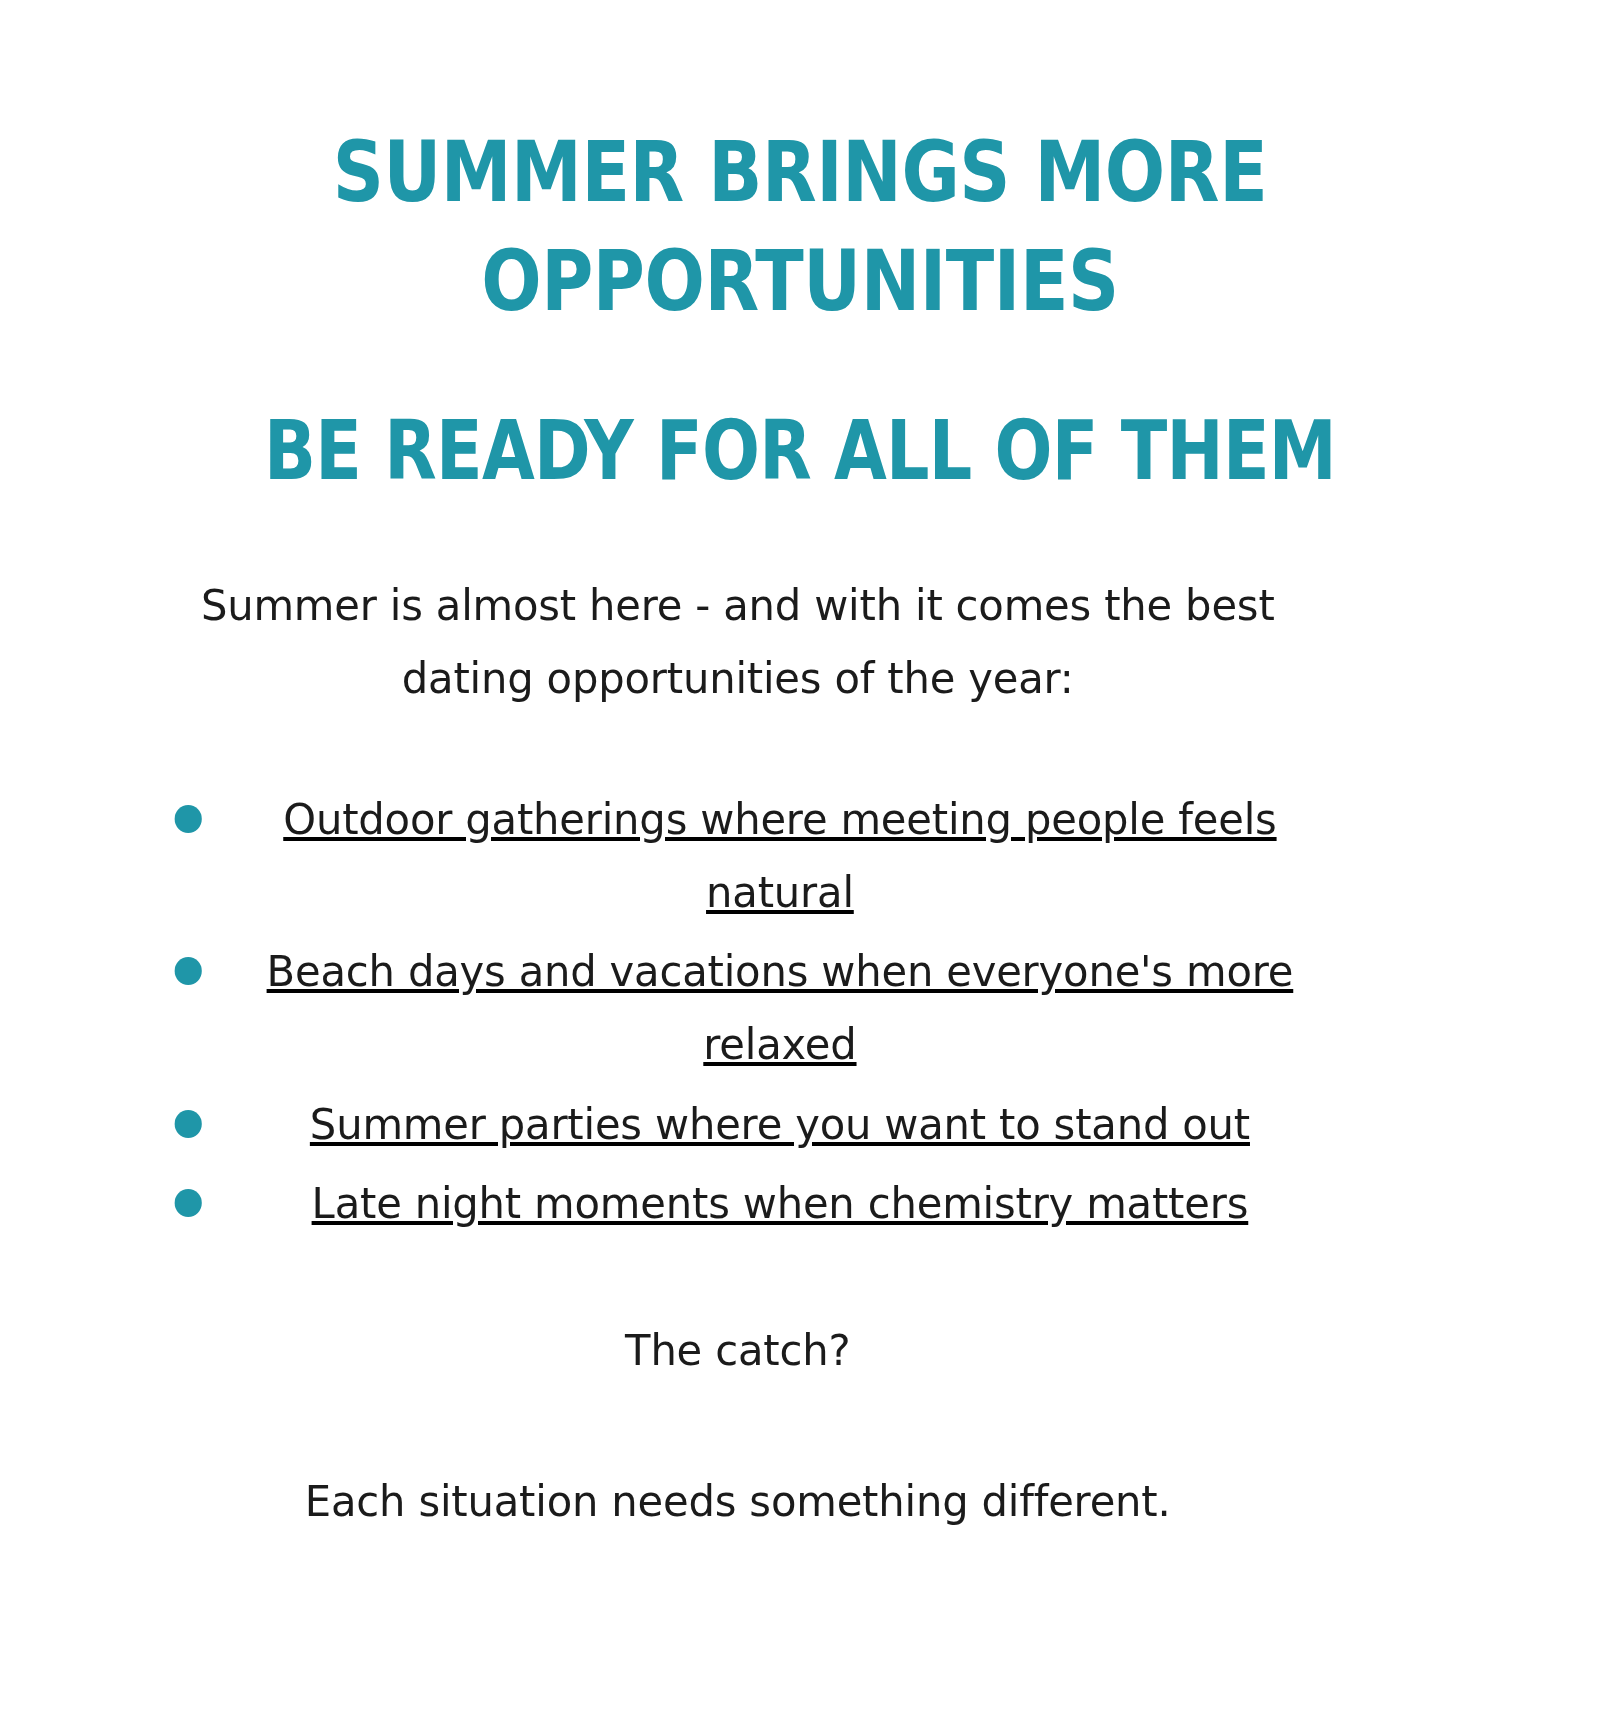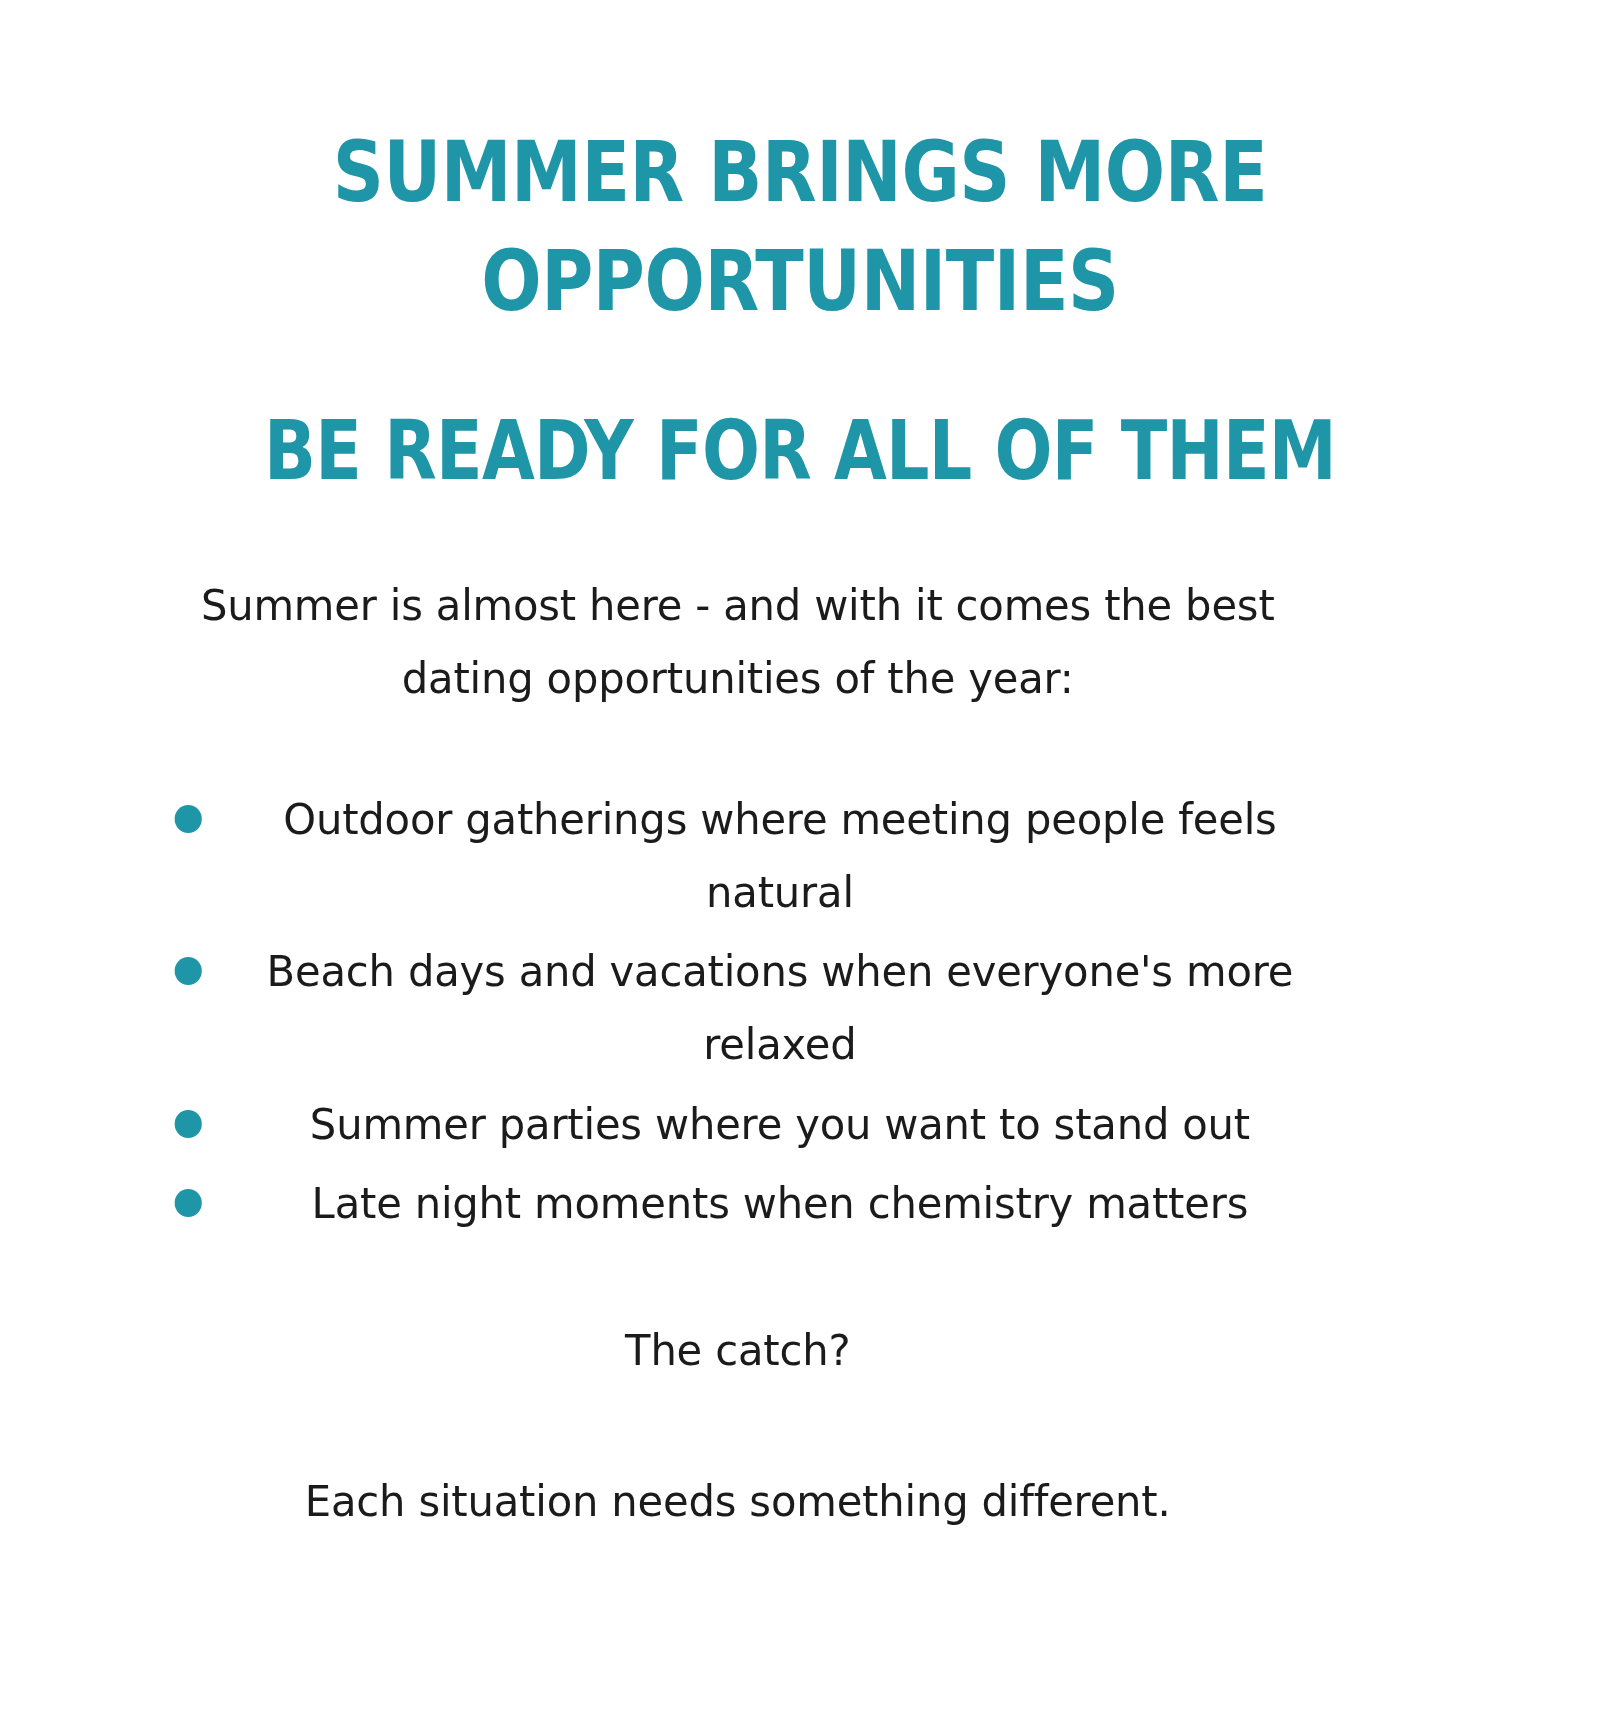--- a/index.html
+++ b/index.html
@@ -81,20 +81,21 @@
     padding-top: 78px;
   }
 
   
   .bullet-list {
     list-style: none;
     margin: 0;
     padding: 0;
     padding-top: 68px;
     max-width: 1200px;
+    text-decoration: underline;
   }
   .bullet-item {
     position: relative;
     padding-left: 72px;
     margin: 0 0 6px 0;
     color: #1b1b1b;
     font-family: "DejaVu Sans", "Liberation Sans", sans-serif;
     font-size: 43px;
     line-height: 1.70;
     font-weight: 400;

